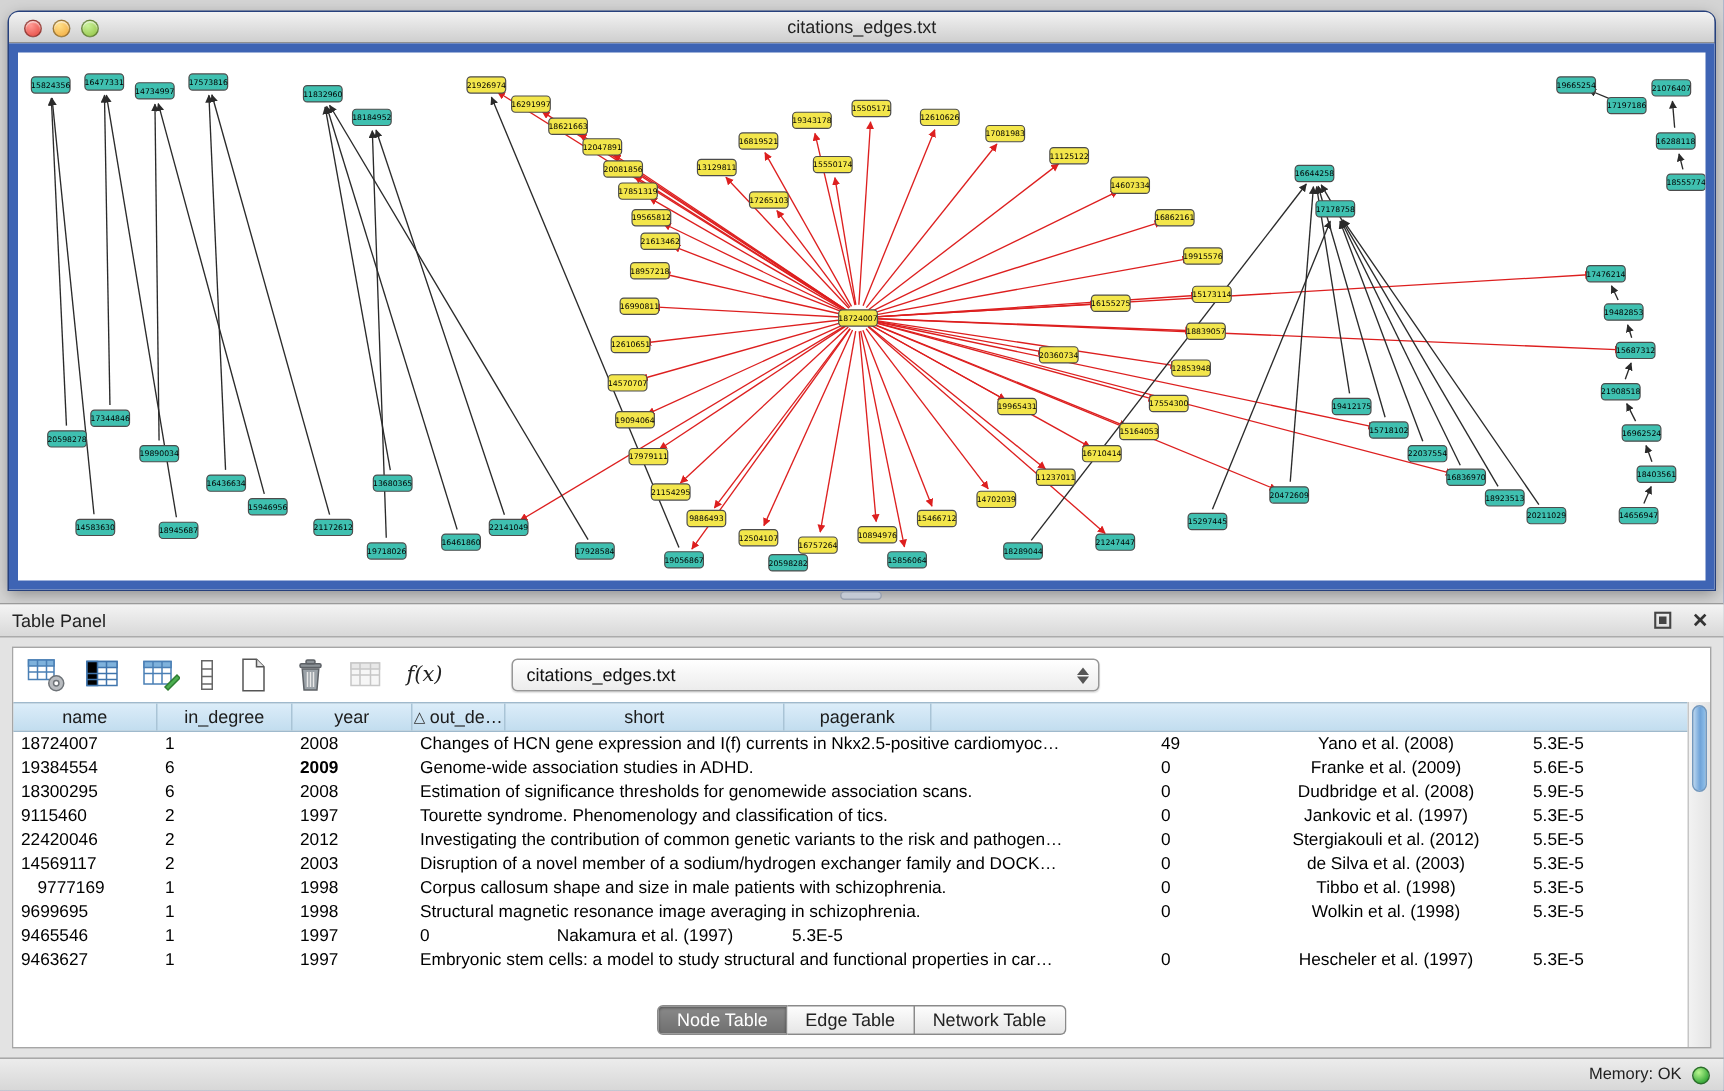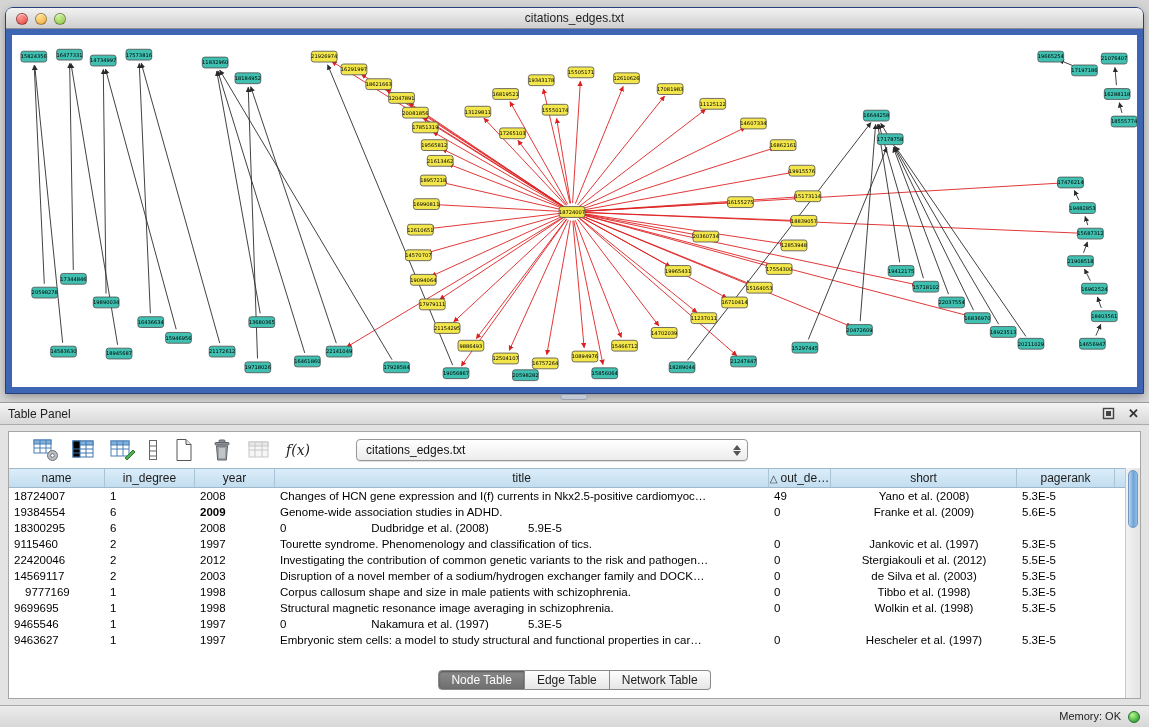--- a/index.html
+++ b/index.html
@@ -35,21 +35,21 @@
     background:linear-gradient(#f4f4f4,#d8d8d8); border-bottom:1px solid #ababab; }
   .panel-title { position:absolute; left:8px; top:4px; font-size:12px; color:#222; }
   .panel-hdr-icons { position:absolute; right:8px; top:3px; display:flex; gap:10px; align-items:center; }
   .panel-hdr-icons .icon-btn { width:15px; height:15px; display:flex; align-items:center;
     justify-content:center; color:#333; font-size:13px; font-weight:bold; cursor:default; }
 
   .panel-body { position:absolute; left:8px; right:8px; top:28px; bottom:6px;
     background:#ffffff; border:1px solid #a6a6a6; }
 
   .toolbar { position:absolute; left:0; right:0; top:0; height:36px; display:flex;
-    align-items:center; padding-left:23px; gap:10px; background:#fff; }
+    align-items:center; padding-left:8px; gap:10px; background:#fff; }
   .tb-icon { width:28px; height:26px; display:flex; align-items:center; justify-content:center; }
   .combo { position:relative; margin-left:34px; width:392px; height:22px;
     border:1px solid #979797; border-radius:4px;
     background:linear-gradient(#ffffff,#ececec); display:flex; align-items:center;
     font-size:12px; color:#111; padding-left:9px;
     box-shadow:0 1px 1px rgba(0,0,0,.12); }
   .combo-arrows { position:absolute; right:4px; top:2px; width:12px; height:16px;
     display:flex; flex-direction:column; align-items:center; justify-content:center; gap:1px; }
   .tri-up   { width:0; height:0; border-left:4px solid transparent; border-right:4px solid transparent;
     border-bottom:5px solid #555; }
@@ -655,23 +655,20 @@
     <div class="thead" id="thead">
         <div class="th" style="width: 96px;">
           <span>name</span>
         </div>
         <div class="th" style="width: 90px;">
           <span>in_degree</span>
         </div>
         <div class="th" style="width: 80px;">
           <span>year</span>
         </div>
-        <div class="th" style="width: 494px;">
-          <span>title</span>
-        </div>
         <div class="th" style="width: 62px;">
           <span class="sort">△</span>
           <span>out_de…</span>
         </div>
         <div class="th" style="width: 186px;">
           <span>short</span>
         </div>
         <div class="th" style="width: 98px;">
           <span>pagerank</span>
         </div>
@@ -692,20 +689,21 @@
           <div class="td" style="width: 80px; font-weight: bold;">2009</div>
           <div class="td" style="width: 494px;">Genome-wide association studies in ADHD.</div>
           <div class="td" style="width: 62px;">0</div>
           <div class="td center" style="width: 186px;">Franke et al. (2009)</div>
           <div class="td" style="width: 98px;">5.6E-5</div>
         </div>
         <div class="tr">
           <div class="td" style="width: 96px;">18300295</div>
           <div class="td" style="width: 90px;">6</div>
           <div class="td" style="width: 80px;">2008</div>
+          <div class="td" style="width: 494px;">Estimation of significance thresholds for genomewide association scans.</div>
           <div class="td" style="width: 62px;">0</div>
           <div class="td center" style="width: 186px;">Dudbridge et al. (2008)</div>
           <div class="td" style="width: 98px;">5.9E-5</div>
         </div>
         <div class="tr">
           <div class="td" style="width: 96px;">9115460</div>
           <div class="td" style="width: 90px;">2</div>
           <div class="td" style="width: 80px;">1997</div>
           <div class="td" style="width: 494px;">Tourette syndrome. Phenomenology and classification of tics.</div>
           <div class="td" style="width: 62px;">0</div>

